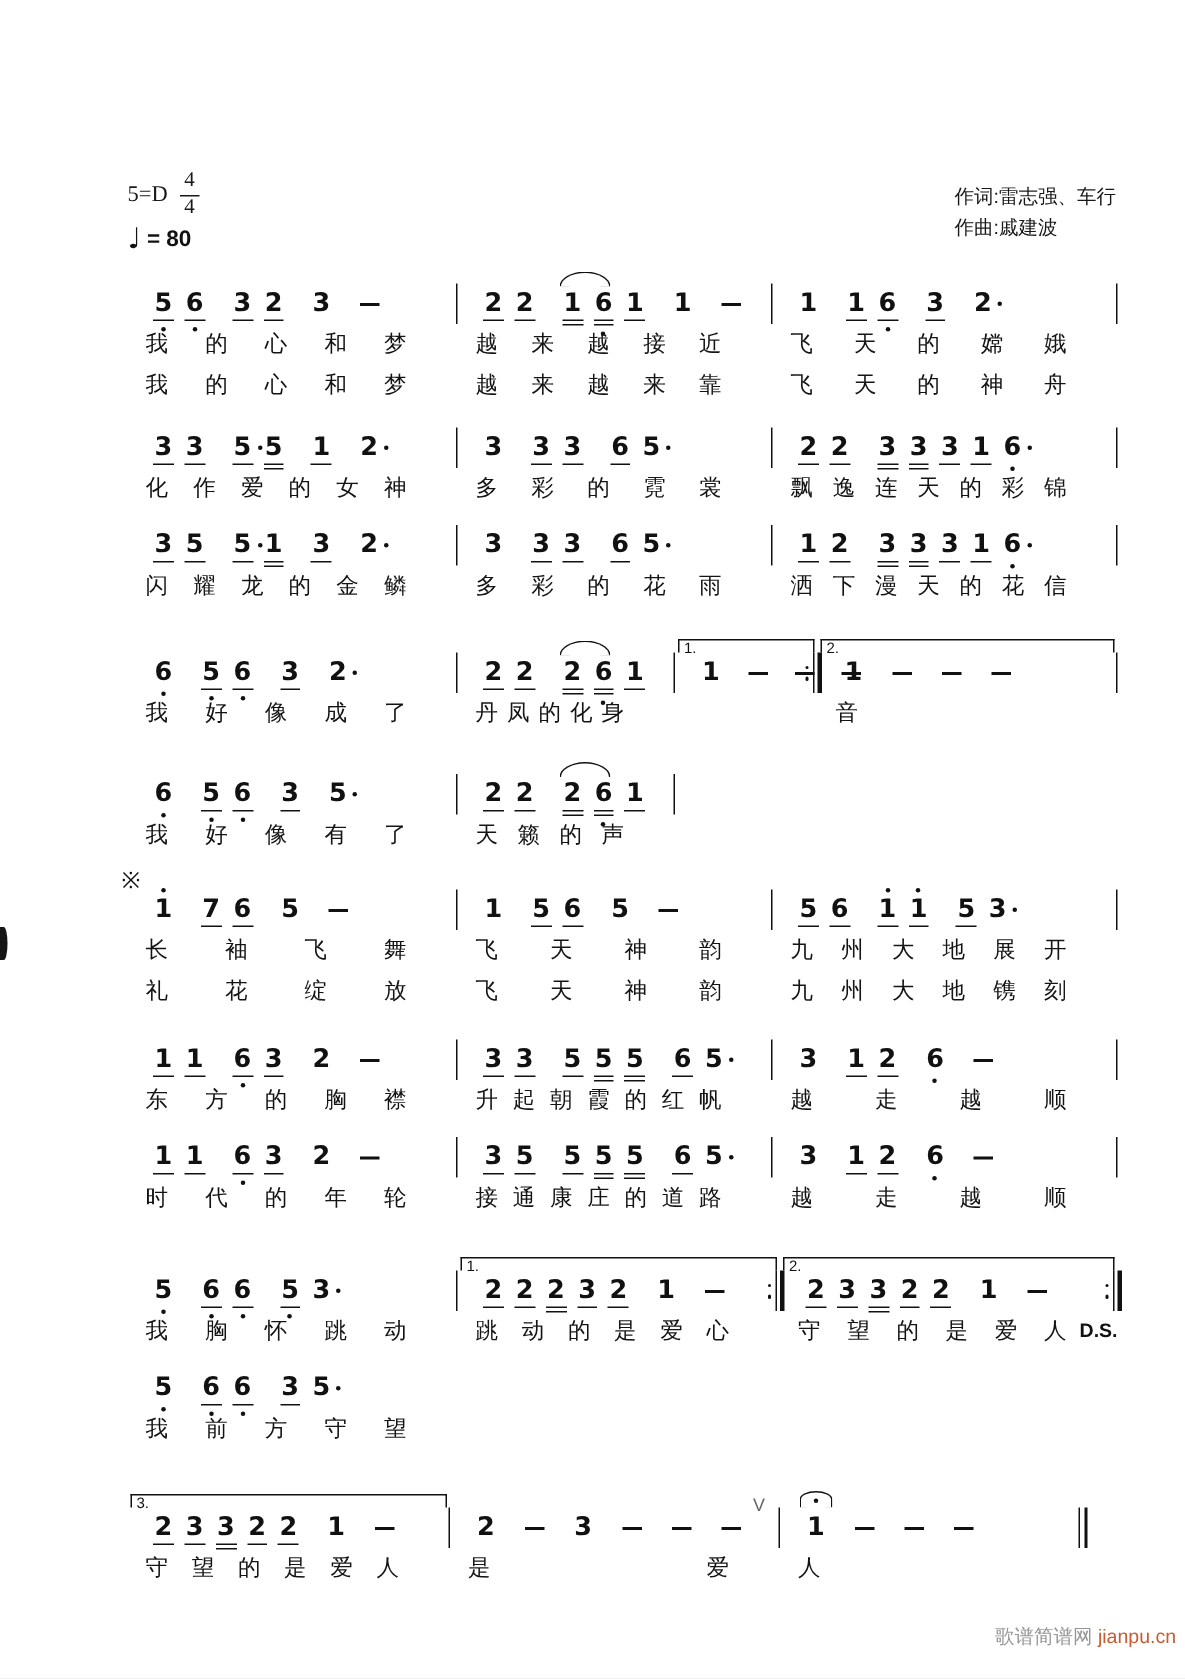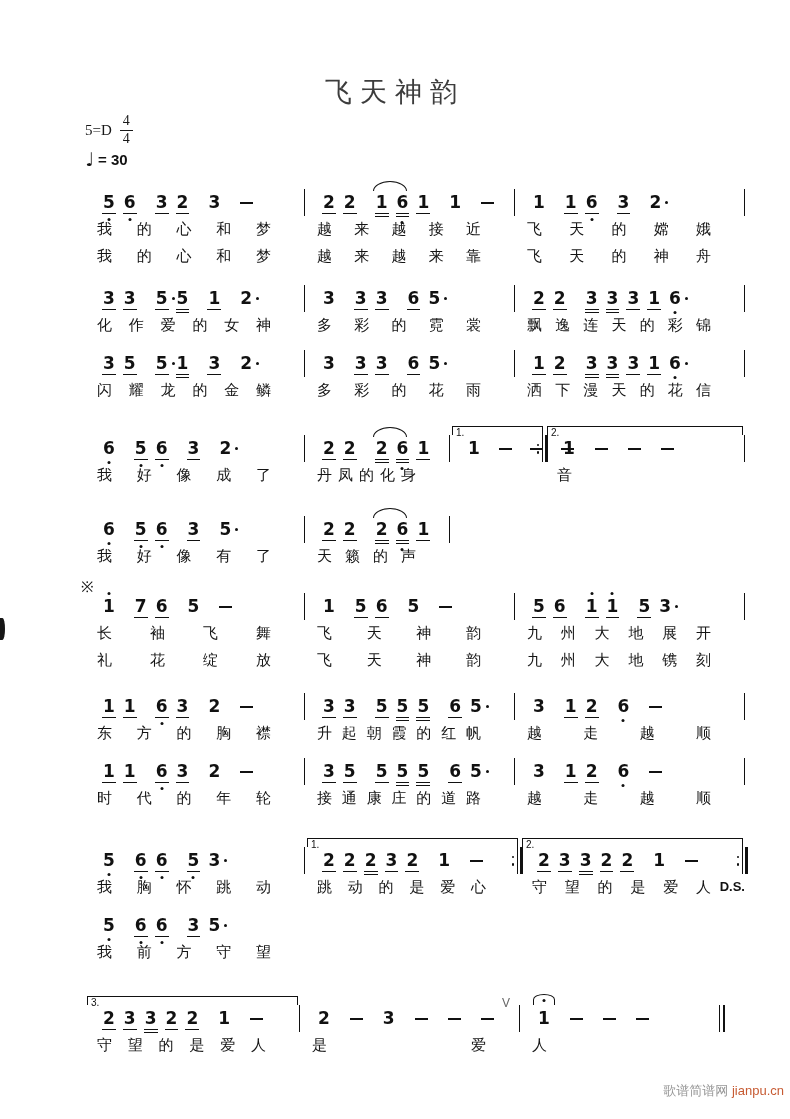--- a/index.html
+++ b/index.html
@@ -60,36 +60,39 @@
   .watermark{position:absolute;right:6px;top:1082px;font-size:13px;}
   .wm-site{color:#969696;}
   .wm-url{color:#c75b33;}
   .artifact{position:absolute;left:0;top:618px;width:5px;height:22px;background:#161616;
             border-radius:0 60% 60% 0;}
 </style>
 </head>
 <body>
 
 <div class="page">
-  <div class="title">飞天神韵</div>
 
   <div class="keysig">
     <span>5=D</span>
     <span class="frac">
       <span>4</span>
       <span class="fl"></span>
       <span>4</span>
     </span>
   </div>
 
   <div class="tempo">
     <span class="tnote">♩</span>
-    <span>= 30</span>
+    <span>= 80</span>
   </div>
 
+  <div class="credits">
+    <div>作词:雷志强、车行</div>
+    <div>作曲:戚建波</div>
+  </div>
 
   <div id="score">
       <div class="sys" style="margin-top: 8px;">
         <div class="nrow">
           <div class="cell" style="width: 220px;">
             <span class="tok" style="margin-left: 4px;">
               <span class="dg">5</span>
               <span class="uls">
                 <i class="ul"></i>
               </span>

